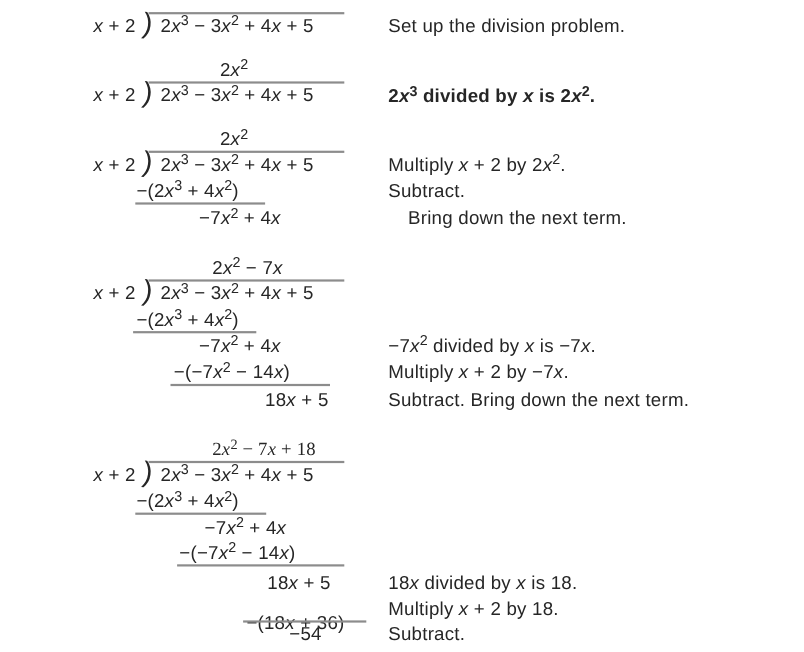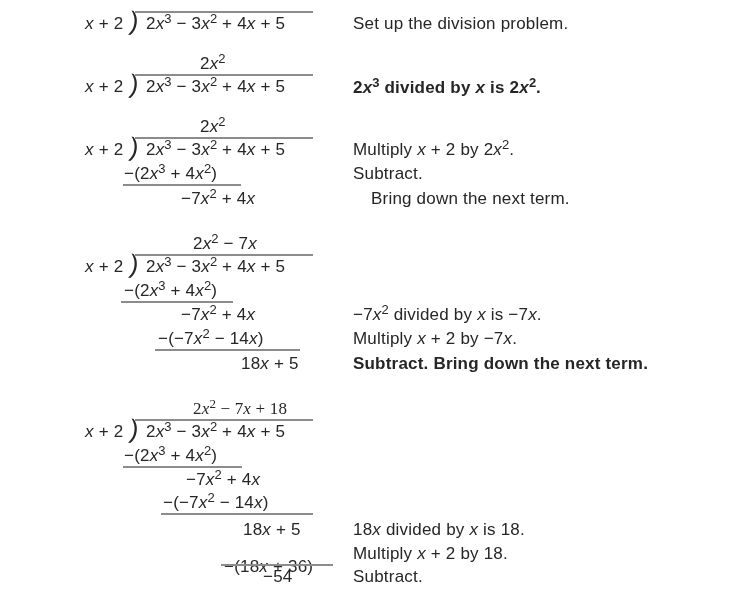--- a/index.html
+++ b/index.html
@@ -73,21 +73,21 @@
     <div class="rule" style="left:121px; top:301px; width:112px;"></div>
 
     <span class="math" style="left:181px; top:304px;">−7<i>x</i><sup>2</sup> + 4<i>x</i></span>
     <span class="anno" style="left:353px; top:304px;text-align:center;">−7<i>x</i><sup>2</sup> divided by <i>x</i> is −7<i>x</i>.</span>
 
     <span class="math" style="left:158px; top:328px;">−(−7<i>x</i><sup>2</sup> − 14<i>x</i>)</span>
     <div class="rule" style="left:155px; top:349px; width:145px;"></div>
     <span class="anno" style="left:353px; top:328px;">Multiply <i>x</i> + 2 by −7<i>x</i>.</span>
 
     <span class="math" style="left:241px; top:353px;">18<i>x</i> + 5</span>
-    <span class="anno" style="left:353px; top:353px;font-weight:bold;">Subtract. Bring down the next term.</span>
+    <span class="anno" style="left:353px; top:353px;">Subtract. Bring down the next term.</span>
   </div>
 
   <div>
     <span class="math" style="left:193px; top:398px;font-family:Liberation Serif, serif;">2<i>x</i><sup>2</sup> − 7<i>x</i> + 18</span>
     <span class="math" style="left:85px; top:421px;"><i>x</i> + 2</span>
     <span class="bracket" style="left:130px; top:416px;">)</span>
     <div class="rule" style="left:135px; top:419px; width:178px;"></div>
     <span class="math" style="left:146px; top:421px;">2<i>x</i><sup>3</sup> − 3<i>x</i><sup>2</sup> + 4<i>x</i> + 5</span>
 
     <span class="math" style="left:124px; top:445px;">−(2<i>x</i><sup>3</sup> + 4<i>x</i><sup>2</sup>)</span>

